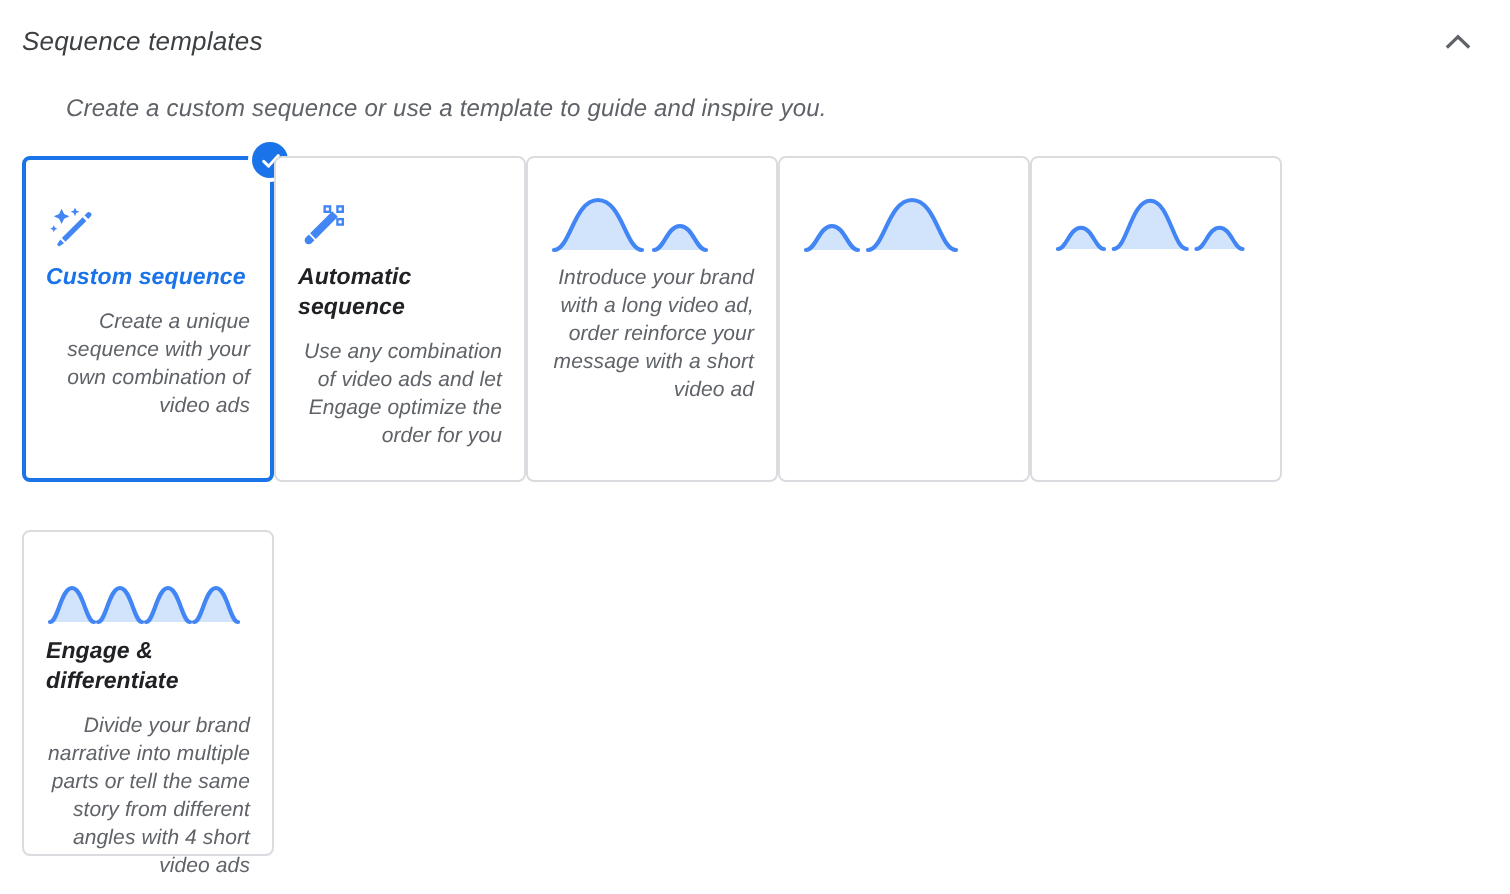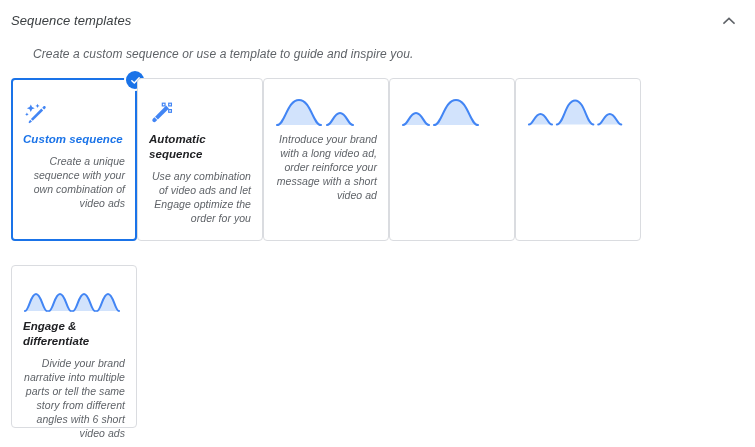--- a/index.html
+++ b/index.html
@@ -243,17 +243,17 @@
           <path d="M2 26 C6 26 7.5 9 13 9 C18.5 9 20 26 24 26" fill="none" stroke="#4285f4" stroke-width="2.1" stroke-linecap="round"></path>
           <path d="M26 26 C30 26 31.5 9 37 9 C42.5 9 44 26 48 26 Z" fill="#d2e3fc"></path>
           <path d="M26 26 C30 26 31.5 9 37 9 C42.5 9 44 26 48 26" fill="none" stroke="#4285f4" stroke-width="2.1" stroke-linecap="round"></path>
           <path d="M50 26 C54 26 55.5 9 61 9 C66.5 9 68 26 72 26 Z" fill="#d2e3fc"></path>
           <path d="M50 26 C54 26 55.5 9 61 9 C66.5 9 68 26 72 26" fill="none" stroke="#4285f4" stroke-width="2.1" stroke-linecap="round"></path>
           <path d="M74 26 C78 26 79.5 9 85 9 C90.5 9 92 26 96 26 Z" fill="#d2e3fc"></path>
           <path d="M74 26 C78 26 79.5 9 85 9 C90.5 9 92 26 96 26" fill="none" stroke="#4285f4" stroke-width="2.1" stroke-linecap="round"></path>
         </svg>
       </div>
       <div class="card-title">Engage &amp; differentiate</div>
-      <div class="card-desc">Divide your brand narrative into multiple parts or tell the same story from different angles with 6 short video ads</div>
+      <div class="card-desc">Divide your brand narrative into multiple parts or tell the same story from different angles with 4 short video ads</div>
     </div>
 
   </div>
 </div>
 
 </body></html>

